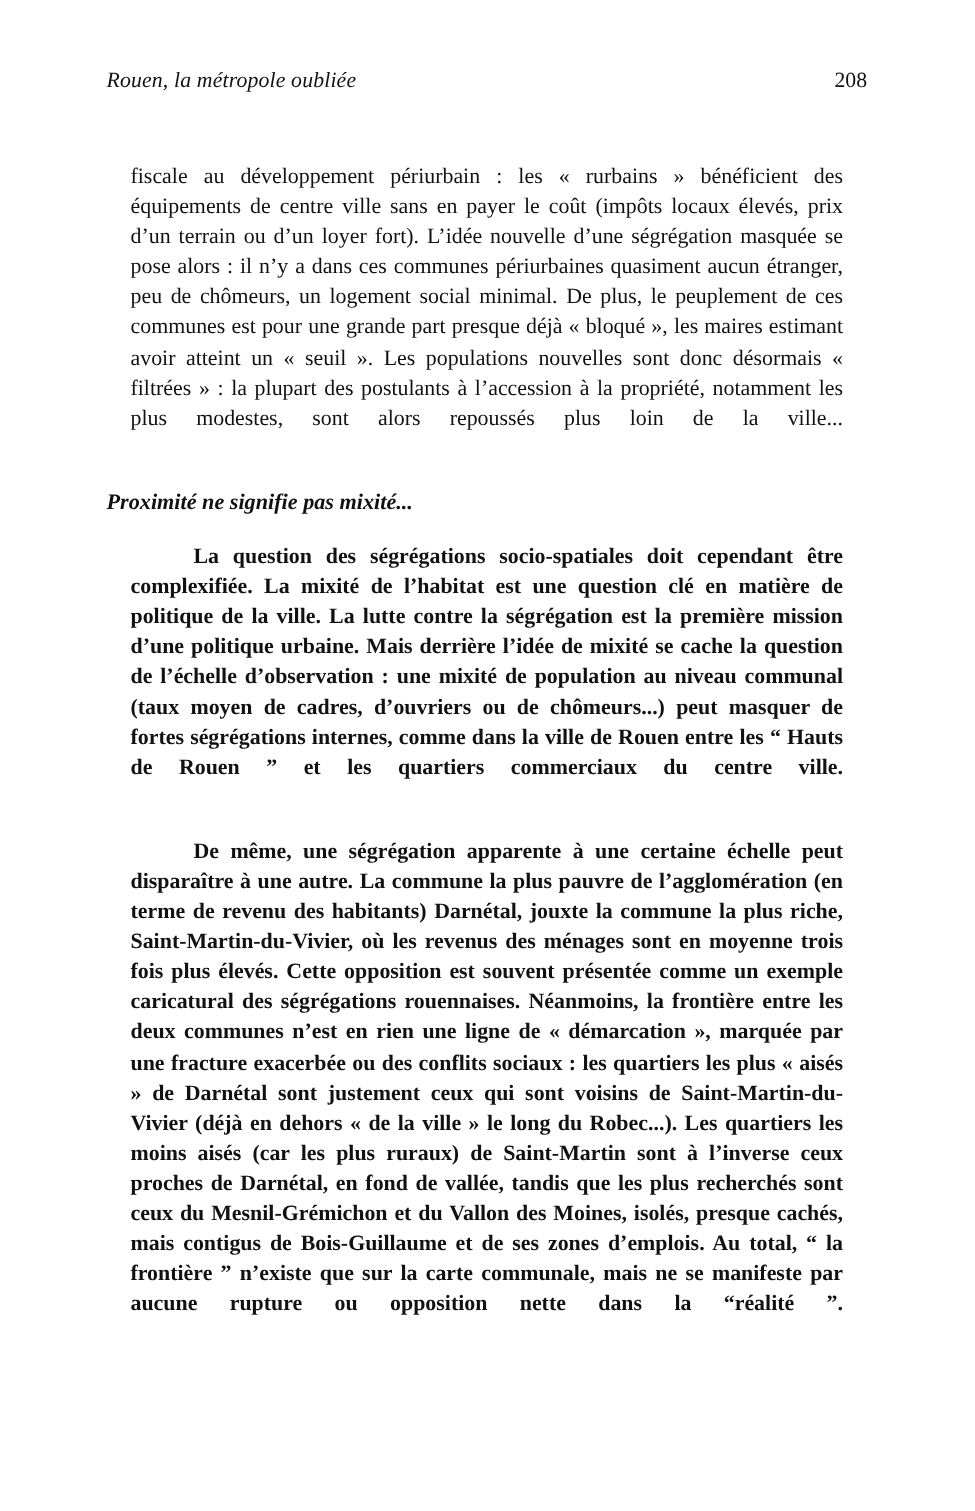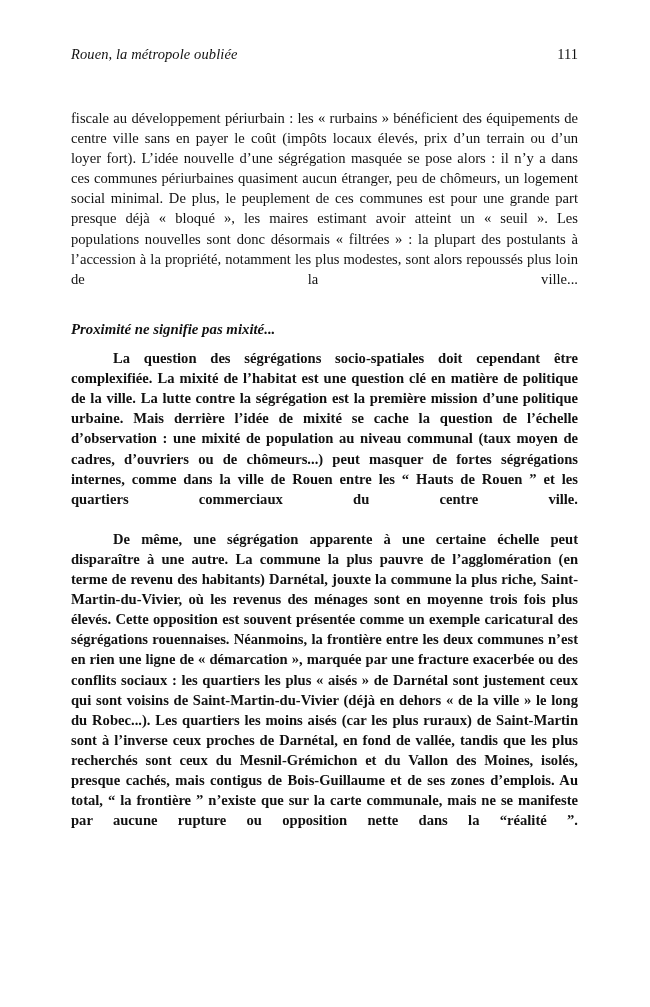--- a/index.html
+++ b/index.html
@@ -37,21 +37,21 @@
     line-height: 20px;
     letter-spacing: 0.1px;
     white-space: nowrap;
   }
   .running-head-folio {
     font-size: 14.5px;
     line-height: 20px;
     font-style: normal;
   }
   p.body-par {
-    margin: 0;
+    margin: 16px;
     font-size: 14.6px;
     line-height: 20.1px;
     text-align: justify;
     text-justify: inter-word;
     hyphens: none;
     word-spacing: 0.02em;
   }
   p.body-par.indent {
     text-indent: 42px;
     font-weight: bold;
@@ -73,21 +73,21 @@
 </style>
 </head>
 <body>
 
 <div class="page">
 
   <div class="content">
 
     <div class="running-head">
       <span class="running-head-title">Rouen, la métropole oubliée</span>
-      <span class="running-head-folio">111</span>
+      <span class="running-head-folio">208</span>
     </div>
 
     <p class="body-par">fiscale au développement périurbain : les « rurbains » bénéficient des équipements de centre ville sans en payer le coût (impôts locaux élevés, prix d’un terrain ou d’un loyer fort). L’idée nouvelle d’une ségrégation masquée se pose alors : il n’y a dans ces communes périurbaines quasiment aucun étranger, peu de chômeurs, un logement social minimal. De plus, le peuplement de ces communes est pour une grande part presque déjà « bloqué », les maires estimant avoir atteint un « seuil ». Les populations nouvelles sont donc désormais « filtrées » : la plupart des postulants à l’accession à la propriété, notamment les plus modestes, sont alors repoussés plus loin de la ville...</p>
 
     <h2 class="sub-head">Proximité ne signifie pas mixité...</h2>
 
     <p class="body-par indent">La question des ségrégations socio-spatiales doit cependant être complexifiée. La mixité de l’habitat est une question clé en matière de politique de la ville. La lutte contre la ségrégation est la première mission d’une politique urbaine. Mais derrière l’idée de mixité se cache la question de l’échelle d’observation : une mixité de population au niveau communal (taux moyen de cadres, d’ouvriers ou de chômeurs...) peut masquer de fortes ségrégations internes, comme dans la ville de Rouen entre les “ Hauts de Rouen ” et les quartiers commerciaux du centre ville.</p>
 
     <p class="body-par indent">De même, une ségrégation apparente à une certaine échelle peut disparaître à une autre. La commune la plus pauvre de l’agglomération (en terme de revenu des habitants) Darnétal, jouxte la commune la plus riche, Saint-Martin-du-Vivier, où les revenus des ménages sont en moyenne trois fois plus élevés. Cette opposition est souvent présentée comme un exemple caricatural des ségrégations rouennaises. Néanmoins, la frontière entre les deux communes n’est en rien une ligne de « démarcation », marquée par une fracture exacerbée ou des conflits sociaux : les quartiers les plus «  aisés » de Darnétal sont justement ceux qui sont voisins de Saint-Martin-du-Vivier (déjà en dehors « de la ville » le long du Robec...). Les quartiers les moins aisés (car les plus ruraux) de Saint-Martin sont à l’inverse ceux proches de Darnétal, en fond de vallée, tandis que les plus recherchés sont ceux du Mesnil-Grémichon et du Vallon des Moines, isolés, presque cachés, mais contigus de Bois-Guillaume et de ses zones d’emplois. Au total, “ la frontière ” n’existe que sur la carte communale,  mais ne se manifeste par aucune rupture ou opposition nette dans la “réalité ”.</p>
 

